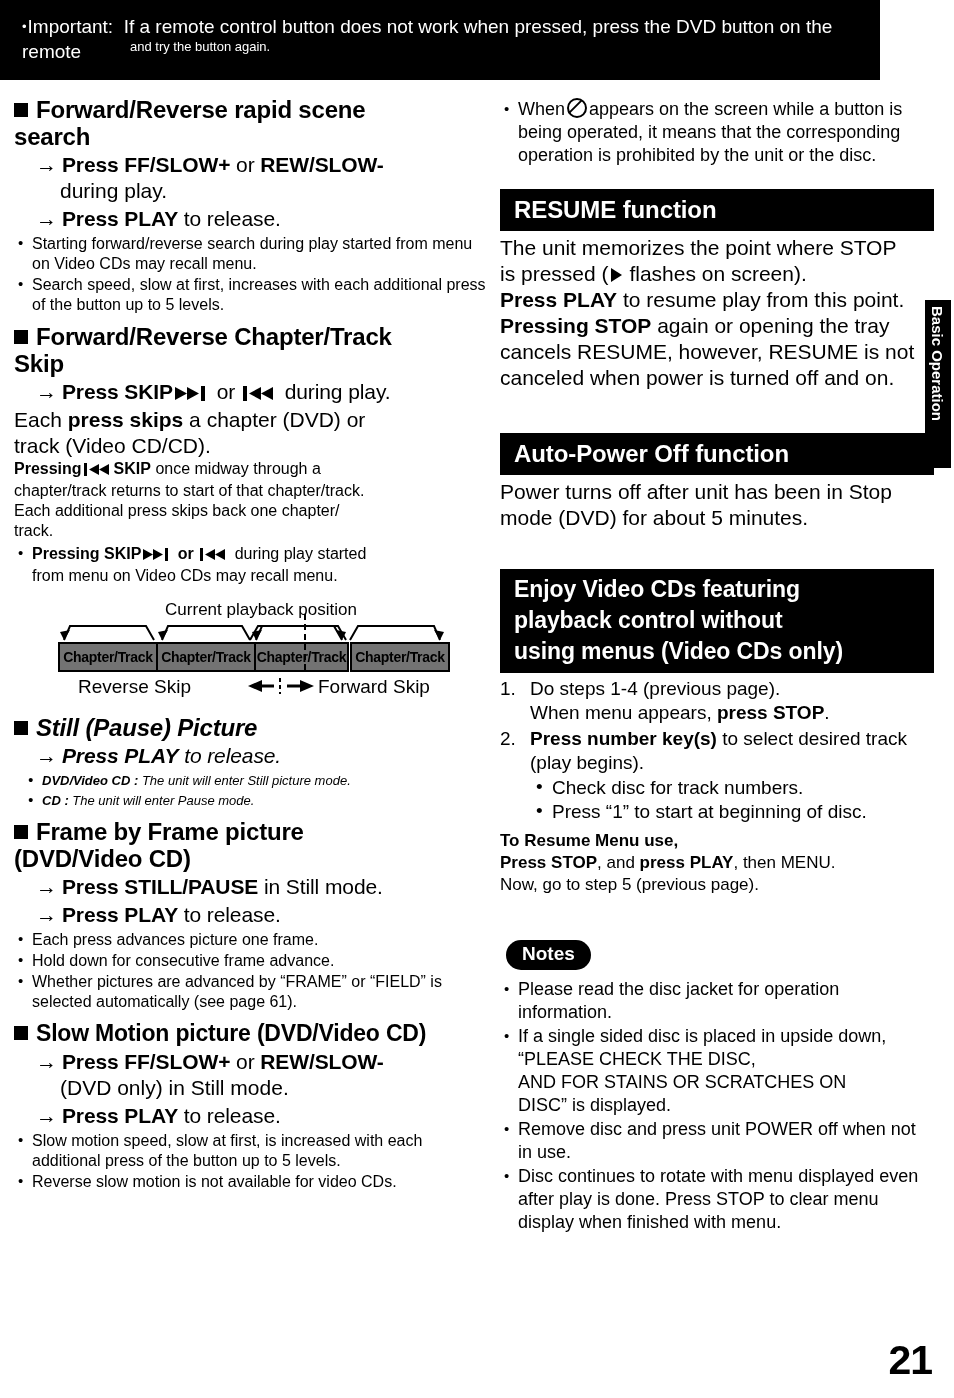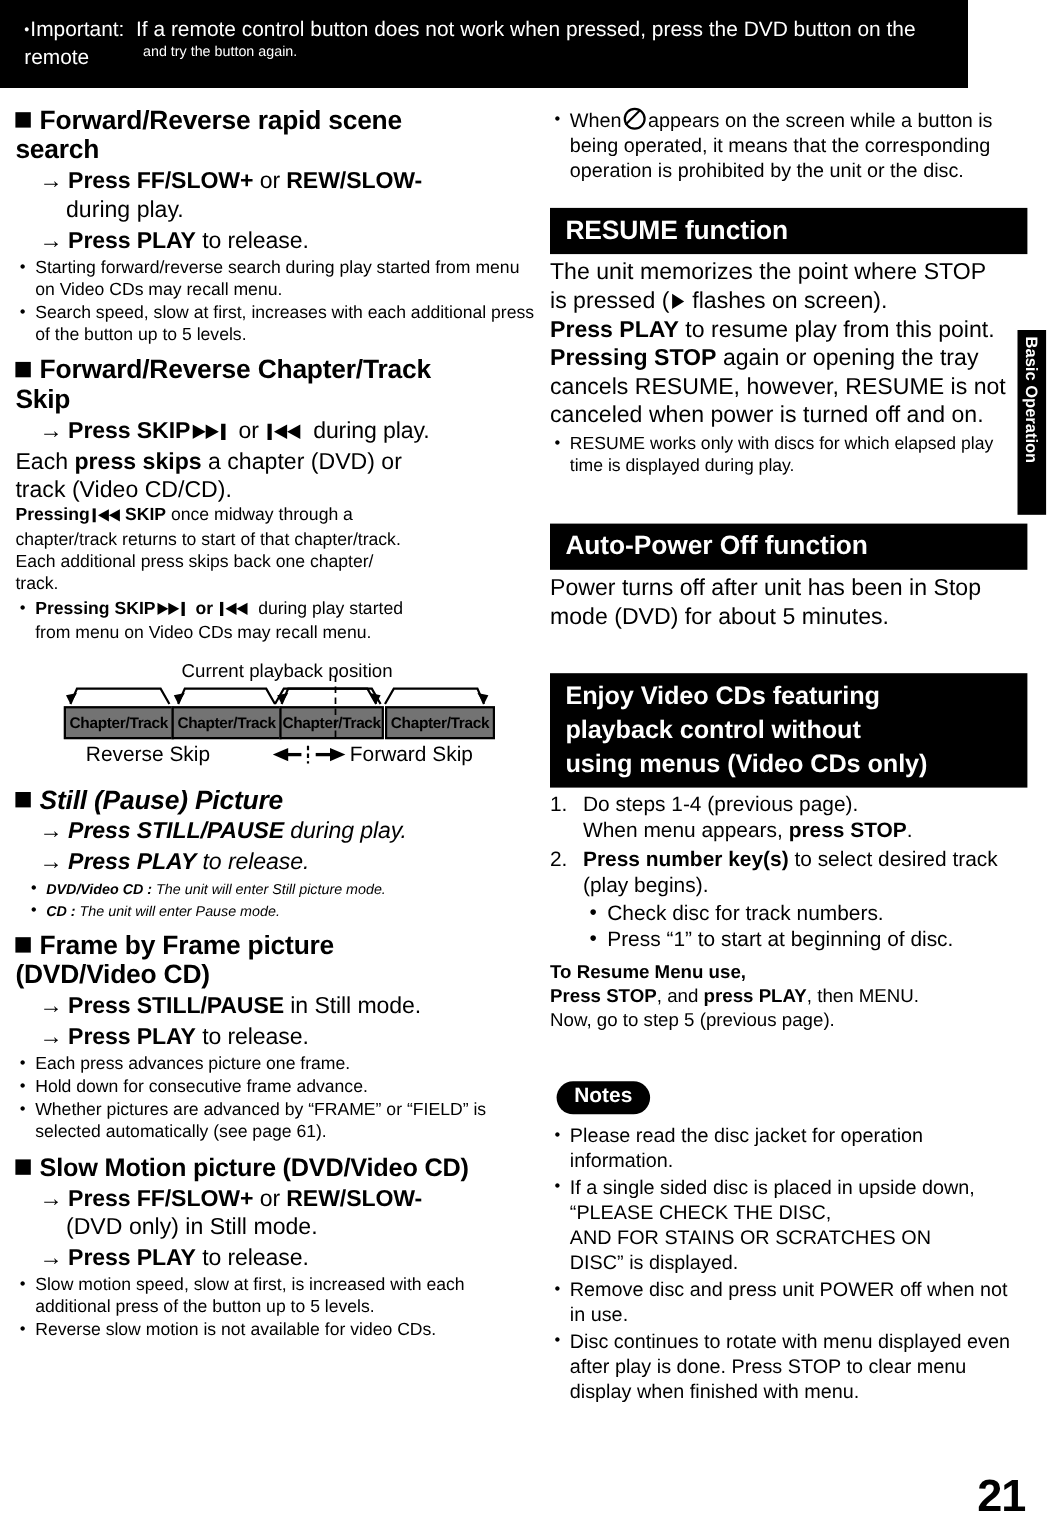--- a/index.html
+++ b/index.html
@@ -271,23 +271,20 @@
       </span>
       <span class="fwd">Forward Skip</span>
     </div>
   </div>
 
   <div style="margin-top:6px;font-style:italic;">
     <h2 class="sec">
       <span class="sq"></span><span>Still (Pause) Picture</span>
     </h2>
     <div class="arrow-line">
-      <span class="ar">→</span><b>Press STILL/PAUSE</b><span> during play.</span>
-    </div>
-    <div class="arrow-line">
       <span class="ar">→</span><b>Press PLAY</b><span> to release.</span>
     </div>
     <ul class="bul bul-xs" style="margin-left:10px;">
       <li>
         <b>DVD/Video CD :</b><span> The unit will enter Still picture mode.</span>
       </li>
       <li>
         <b>CD :</b><span> The unit will enter Pause mode.</span>
       </li>
     </ul>
@@ -343,23 +340,20 @@
     <div class="plain-line" style="margin-top:4px;">The unit memorizes the point where STOP</div>
     <div class="plain-line">
       <span>is pressed (</span><span class="playtri"></span><span> flashes on screen).</span>
     </div>
     <div class="plain-line">
       <b>Press PLAY</b><span> to resume play from this point.</span>
     </div>
     <div class="plain-line">
       <b>Pressing STOP</b><span> again or opening the tray cancels RESUME, however, RESUME is not canceled when power is turned off and on.</span>
     </div>
-    <ul class="bul" style="margin-top:3px;">
-      <li>RESUME works only with discs for which elapsed play time is displayed during play.</li>
-    </ul>
   </div>
 
   <div style="margin-top:42px;">
     <div class="barhead">Auto-Power Off function</div>
     <div class="plain-line" style="margin-top:4px;">Power turns off after unit has been in Stop mode (DVD) for about 5 minutes.</div>
   </div>
 
   <div style="margin-top:38px;">
     <div class="barhead multi">
       <div>Enjoy Video CDs featuring</div>

